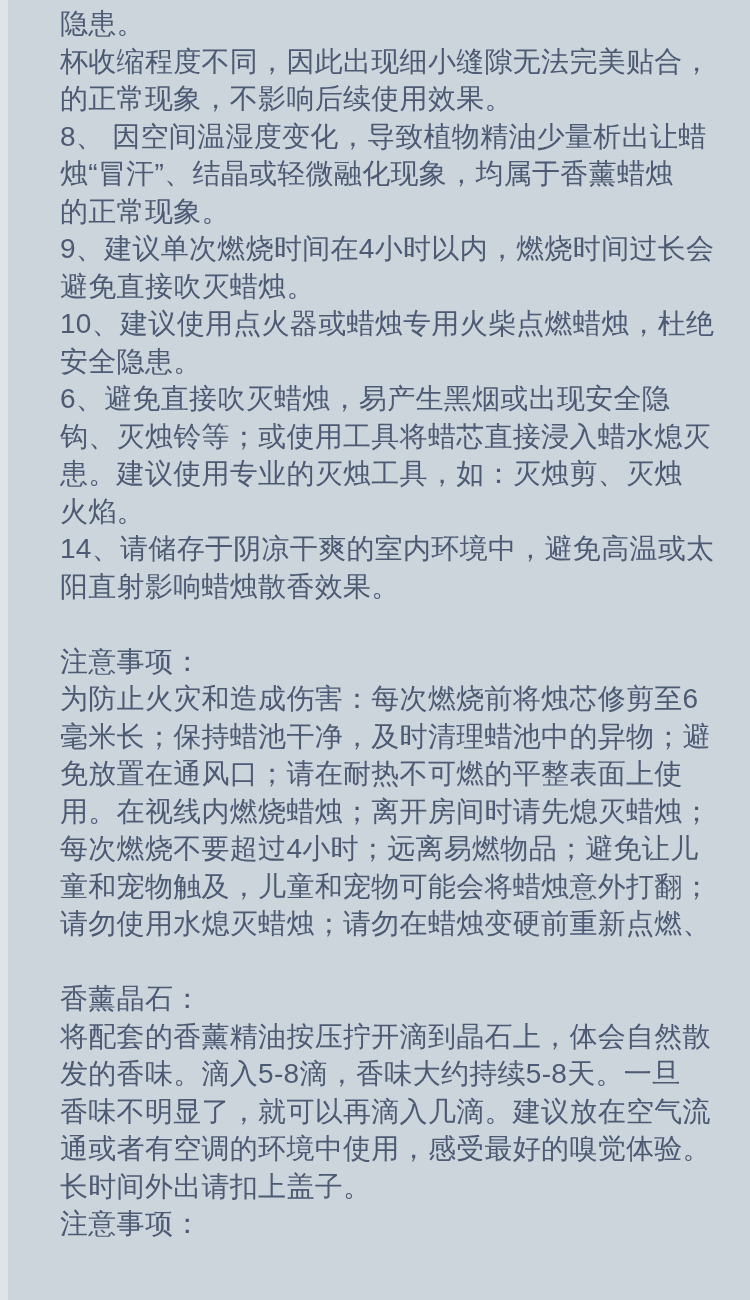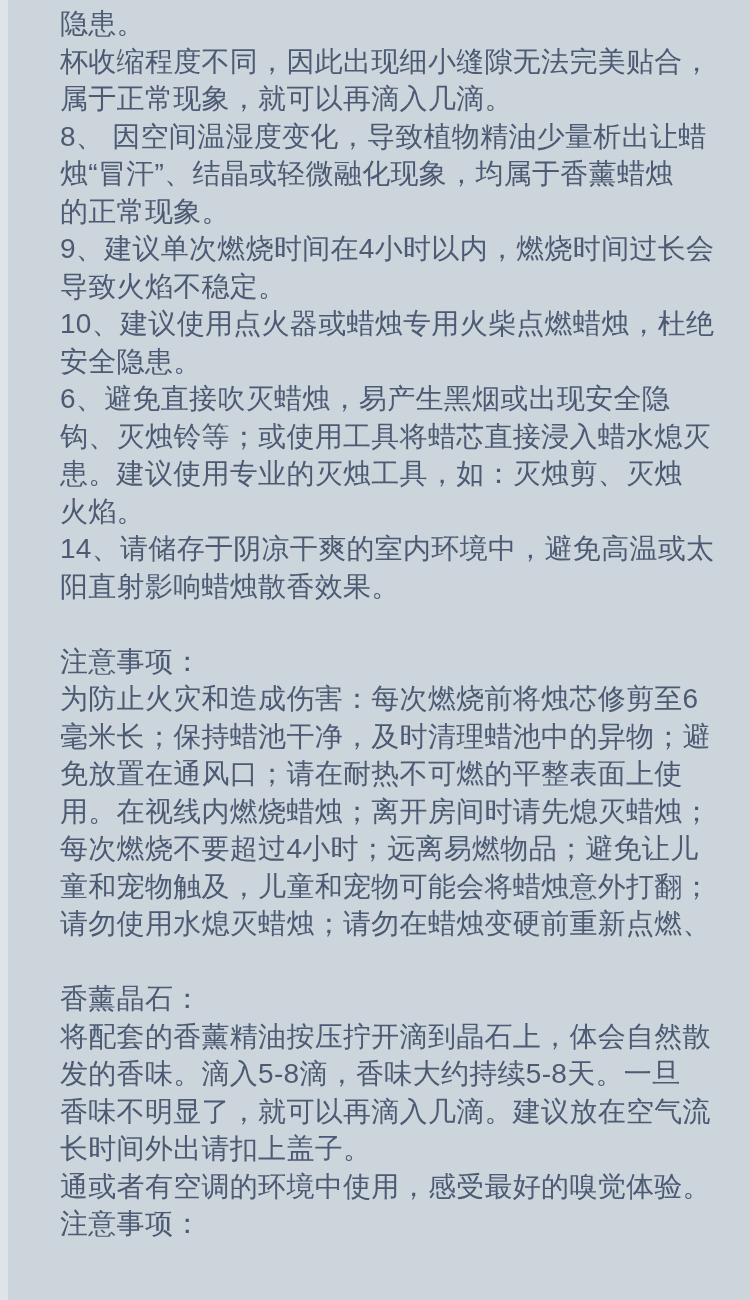--- a/index.html
+++ b/index.html
@@ -41,26 +41,26 @@
   }
 </style>
 </head>
 <body>
 
 <div class="page">
   <div class="edge-strip"></div>
   <div class="text-content">
       <div class="line">隐患。</div>
       <div class="line">杯收缩程度不同，因此出现细小缝隙无法完美贴合，</div>
-      <div class="line">属于正常现象，就可以再滴入几滴。</div>
+      <div class="line">的正常现象，不影响后续使用效果。</div>
       <div class="line">8、 因空间温湿度变化，导致植物精油少量析出让蜡</div>
       <div class="line">烛“冒汗”、结晶或轻微融化现象，均属于香薰蜡烛</div>
       <div class="line">的正常现象。</div>
       <div class="line">9、建议单次燃烧时间在4小时以内，燃烧时间过长会</div>
-      <div class="line">导致火焰不稳定。</div>
+      <div class="line">避免直接吹灭蜡烛。</div>
       <div class="line">10、建议使用点火器或蜡烛专用火柴点燃蜡烛，杜绝</div>
       <div class="line">安全隐患。</div>
       <div class="line">6、避免直接吹灭蜡烛，易产生黑烟或出现安全隐</div>
       <div class="line">钩、灭烛铃等；或使用工具将蜡芯直接浸入蜡水熄灭</div>
       <div class="line">患。建议使用专业的灭烛工具，如：灭烛剪、灭烛</div>
       <div class="line">火焰。</div>
       <div class="line">14、请储存于阴凉干爽的室内环境中，避免高温或太</div>
       <div class="line">阳直射影响蜡烛散香效果。</div>
       <div class="line">&nbsp;</div>
       <div class="line">注意事项：</div>
@@ -69,17 +69,17 @@
       <div class="line">免放置在通风口；请在耐热不可燃的平整表面上使</div>
       <div class="line">用。在视线内燃烧蜡烛；离开房间时请先熄灭蜡烛；</div>
       <div class="line">每次燃烧不要超过4小时；远离易燃物品；避免让儿</div>
       <div class="line">童和宠物触及，儿童和宠物可能会将蜡烛意外打翻；</div>
       <div class="line">请勿使用水熄灭蜡烛；请勿在蜡烛变硬前重新点燃、</div>
       <div class="line">&nbsp;</div>
       <div class="line">香薰晶石：</div>
       <div class="line">将配套的香薰精油按压拧开滴到晶石上，体会自然散</div>
       <div class="line">发的香味。滴入5-8滴，香味大约持续5-8天。一旦</div>
       <div class="line">香味不明显了，就可以再滴入几滴。建议放在空气流</div>
+      <div class="line">通或者有空调的环境中使用，感受最好的嗅觉体验。</div>
       <div class="line">长时间外出请扣上盖子。</div>
-      <div class="line">通或者有空调的环境中使用，感受最好的嗅觉体验。</div>
       <div class="line">注意事项：</div>
     </div>
 </div>
 
 </body></html>

